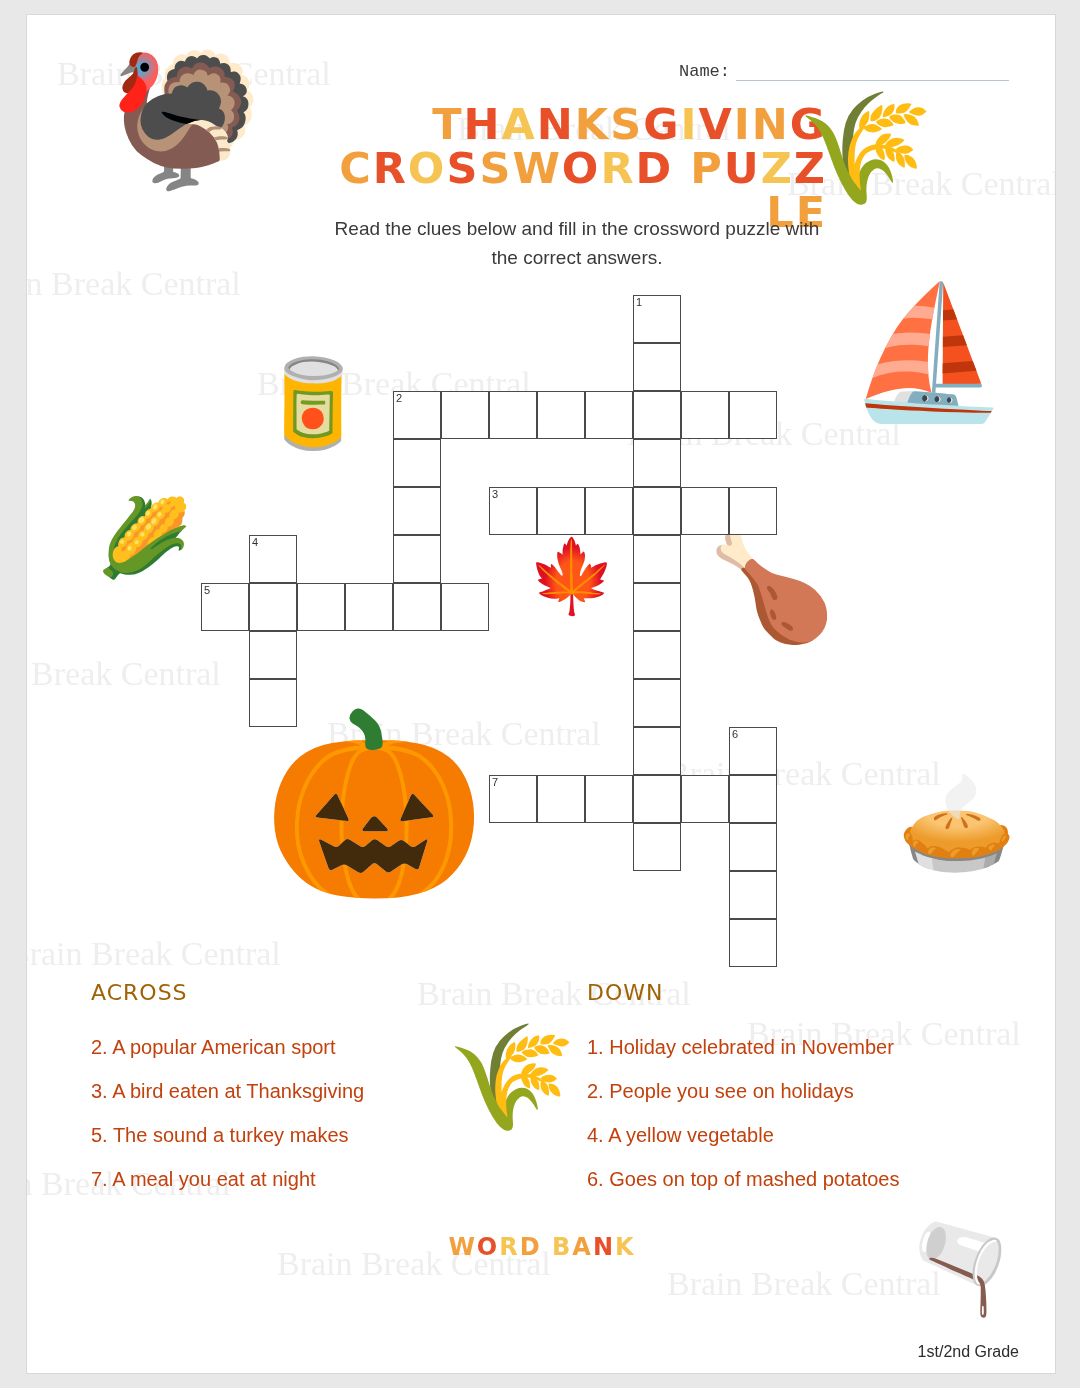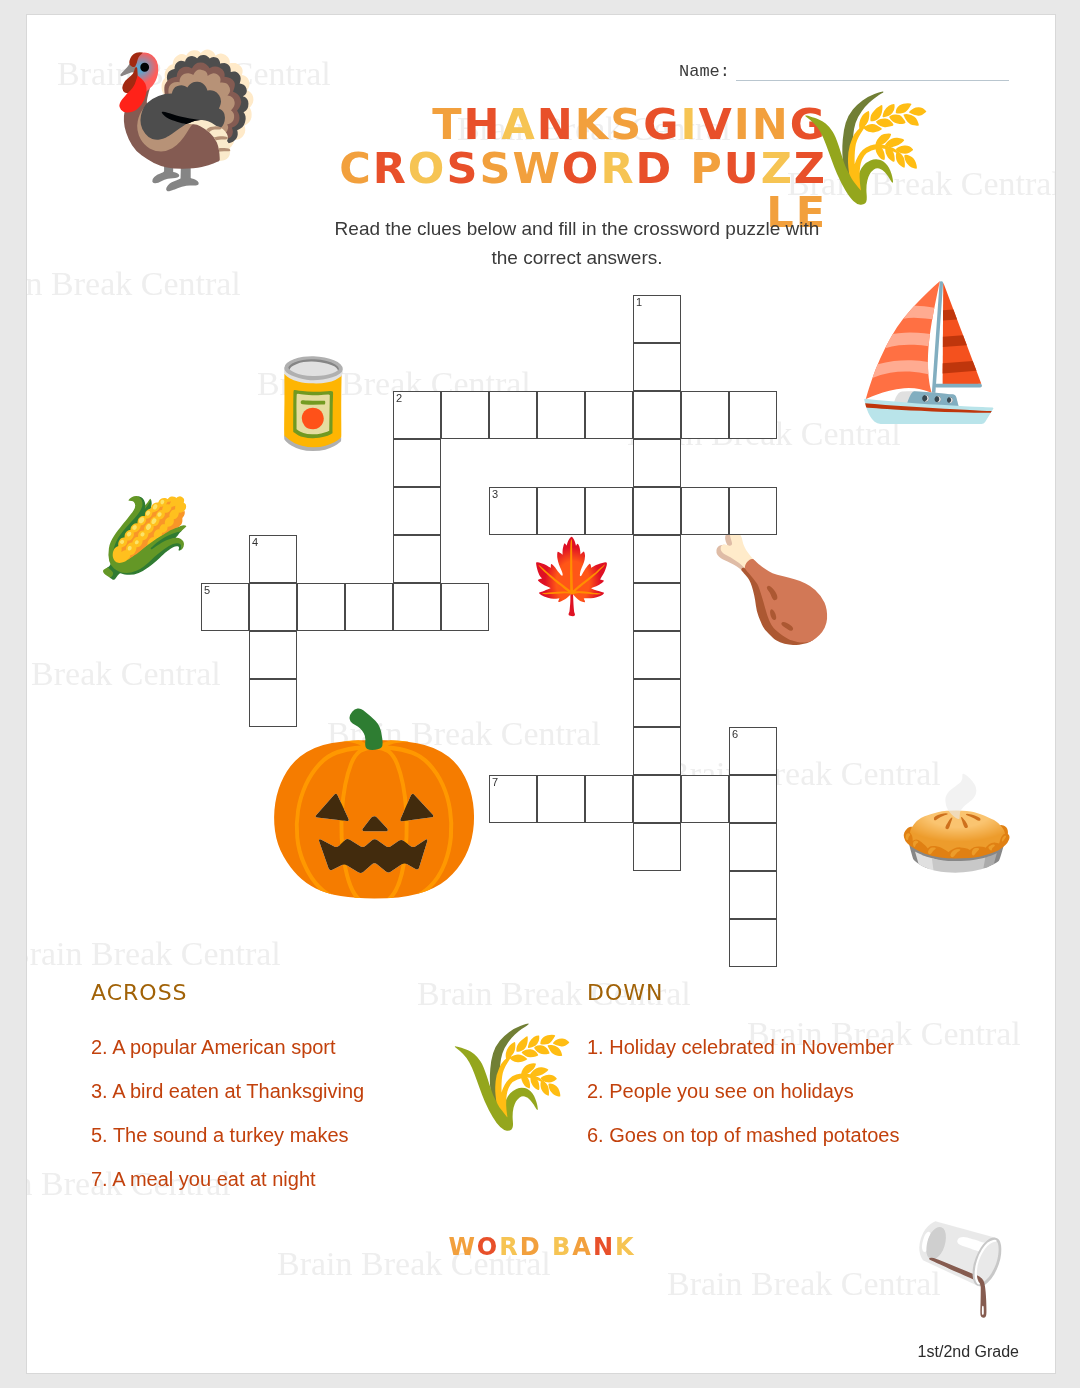--- a/index.html
+++ b/index.html
@@ -251,19 +251,20 @@
   <div id="down-head" class="clue-head">DOWN</div>
   <div id="across-list" class="clue-list">
       <div>2. A popular American sport</div>
       <div>3. A bird eaten at Thanksgiving</div>
       <div>5. The sound a turkey makes</div>
       <div>7. A meal you eat at night</div>
     </div>
   <div id="down-list" class="clue-list">
       <div>1. Holiday celebrated in November</div>
       <div>2. People you see on holidays</div>
+      <div>4. A yellow vegetable</div>
       <div>6. Goes on top of mashed potatoes</div>
     </div>
 
   <div id="wordbank-title"><span style="color: rgb(242, 160, 61);">W</span><span style="color: rgb(232, 80, 42);">O</span><span style="color: rgb(246, 196, 83);">R</span><span style="color: rgb(242, 160, 61);">D</span><span style="color: rgb(232, 80, 42);">&nbsp;</span><span style="color: rgb(246, 196, 83);">B</span><span style="color: rgb(242, 160, 61);">A</span><span style="color: rgb(232, 80, 42);">N</span><span style="color: rgb(246, 196, 83);">K</span></div>
 
   <div id="grade">1st/2nd Grade</div>
 </div>
 
 </body></html>

